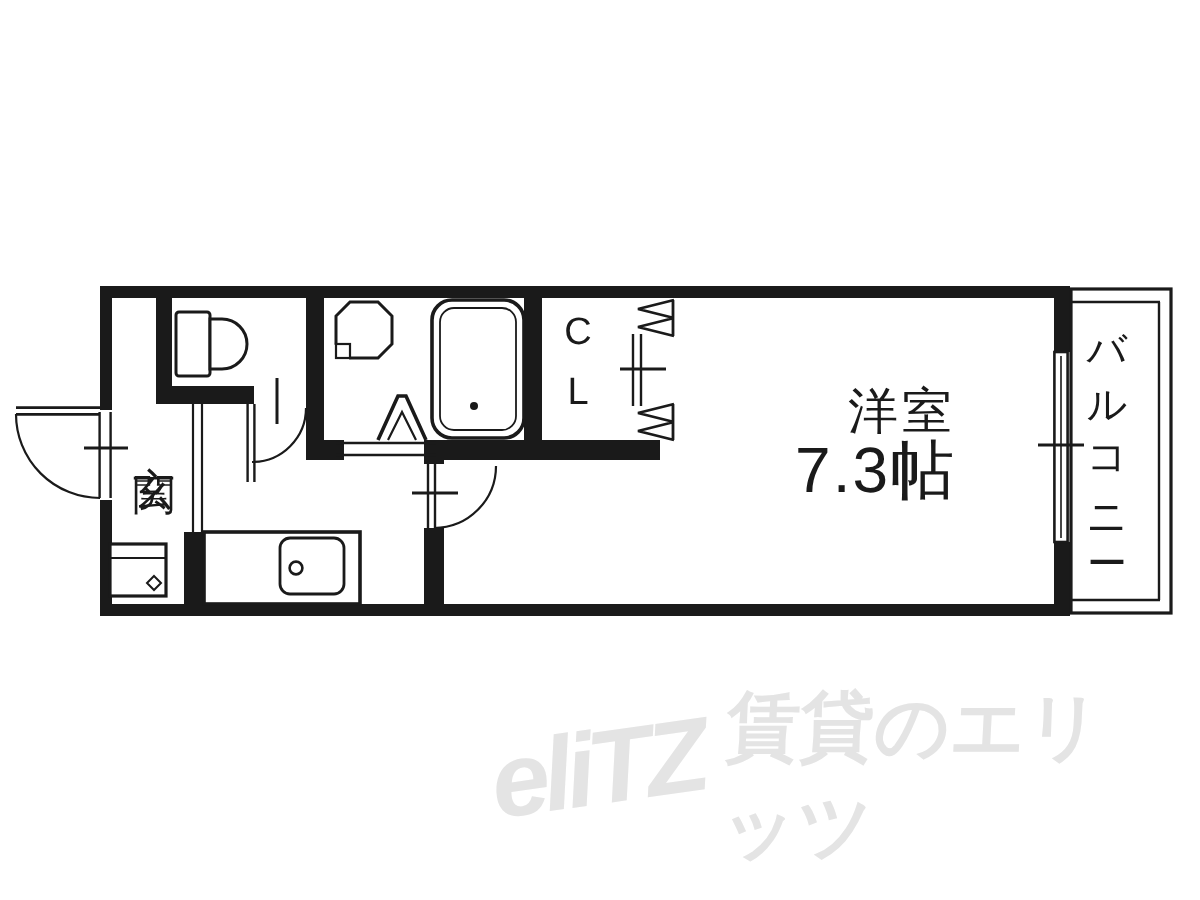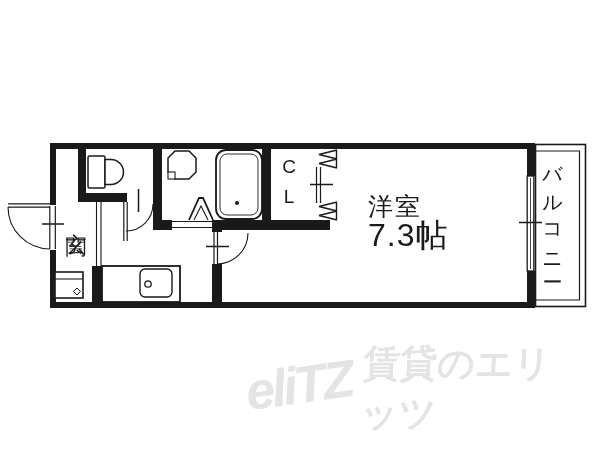--- a/index.html
+++ b/index.html
@@ -1,20 +1,20 @@
 <!DOCTYPE html>
 <html><head>
 <meta charset="utf-8">
 <style>
   html,body{margin:0;padding:0;background:#fff;}
   .canvas{position:relative;width:600px;height:450px;background:#fff;overflow:hidden;
           font-family:"Liberation Sans","DejaVu Sans",sans-serif;color:#1a1a1a;}
   .canvas svg{position:absolute;left:0;top:0;}
   .label{position:absolute;color:#1a1a1a;}
-  .label-western{left:368px;top:192px;width:110px;text-align:left;line-height:29px;}
+  .label-western{left:368px;top:192px;width:110px;text-align:right;line-height:29px;}
   .label-western .rname{font-size:25px;letter-spacing:2px;}
   .label-western .rsize{font-size:32px;letter-spacing:1px;}
   .label-cl{left:276px;top:152px;width:26px;text-align:center;font-size:19px;
             line-height:30px;white-space:pre-line;}
   .vert{writing-mode:vertical-rl;text-orientation:mixed;}
   .label-genkan{left:62px;top:216px;font-size:21px;letter-spacing:5px;}
   .label-balcony{left:540px;top:152px;font-size:20px;letter-spacing:7px;}
   .watermark{position:absolute;left:246px;top:356px;width:340px;height:66px;
              display:flex;align-items:center;gap:10px;color:#e4e4e4;pointer-events:none;}
   .wm-logo{font-size:52px;font-weight:bold;font-style:italic;

